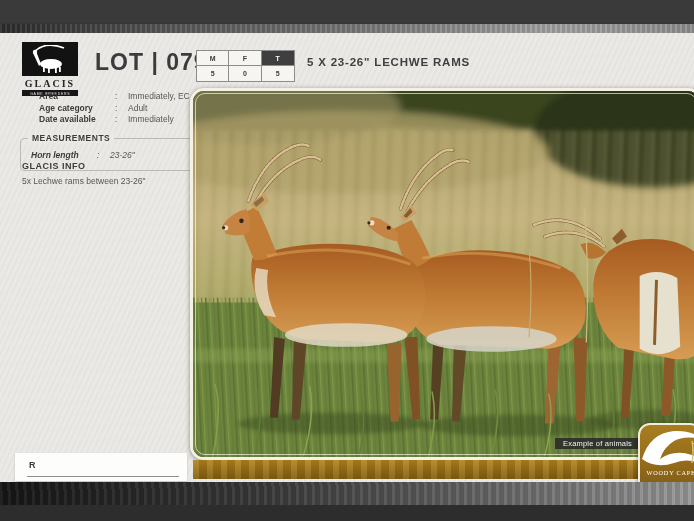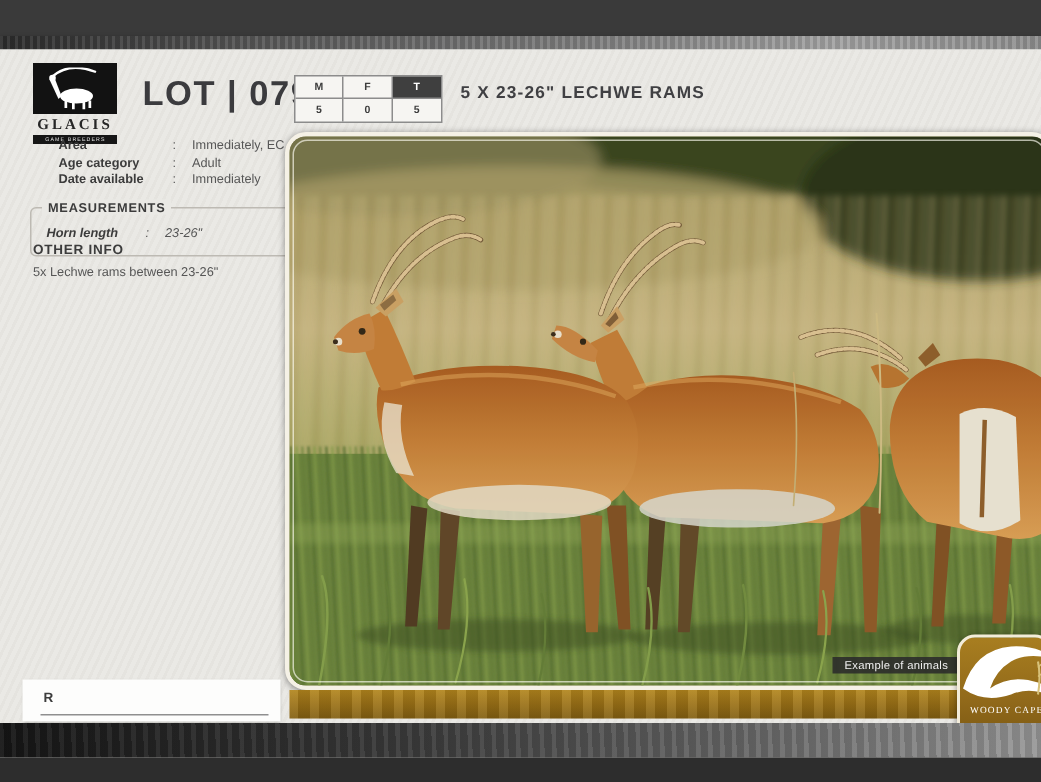--- a/index.html
+++ b/index.html
@@ -167,21 +167,21 @@
 
     <div class="measure-box">
       <span class="measure-legend">MEASUREMENTS</span>
       <div class="measure-row">
         <span class="dl">Horn length</span>
         <span class="dc">:</span>
         <span class="dv">23-26"</span>
       </div>
     </div>
 
-    <div class="other-title">OTHER INFO</div>
+    <div class="other-title">GLACIS INFO</div>
     <div class="other-text">5x Lechwe rams between 23-26"</div>
 
     <div class="photo-card">
       <svg viewBox="0 0 512 372" preserveAspectRatio="none">
         <defs>
           <linearGradient id="skyg" x1="0" y1="0" x2="0" y2="1">
             <stop offset="0" stop-color="#8e8a60"></stop>
             <stop offset="0.15" stop-color="#aca06e"></stop>
             <stop offset="0.35" stop-color="#bfb181"></stop>
             <stop offset="0.55" stop-color="#a3a465"></stop>

